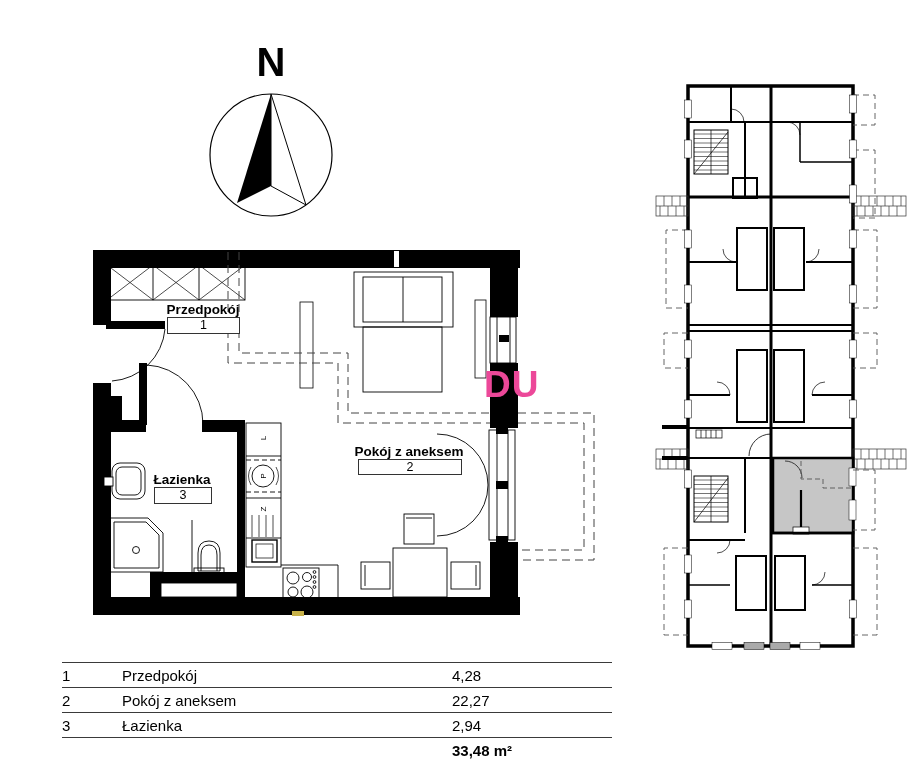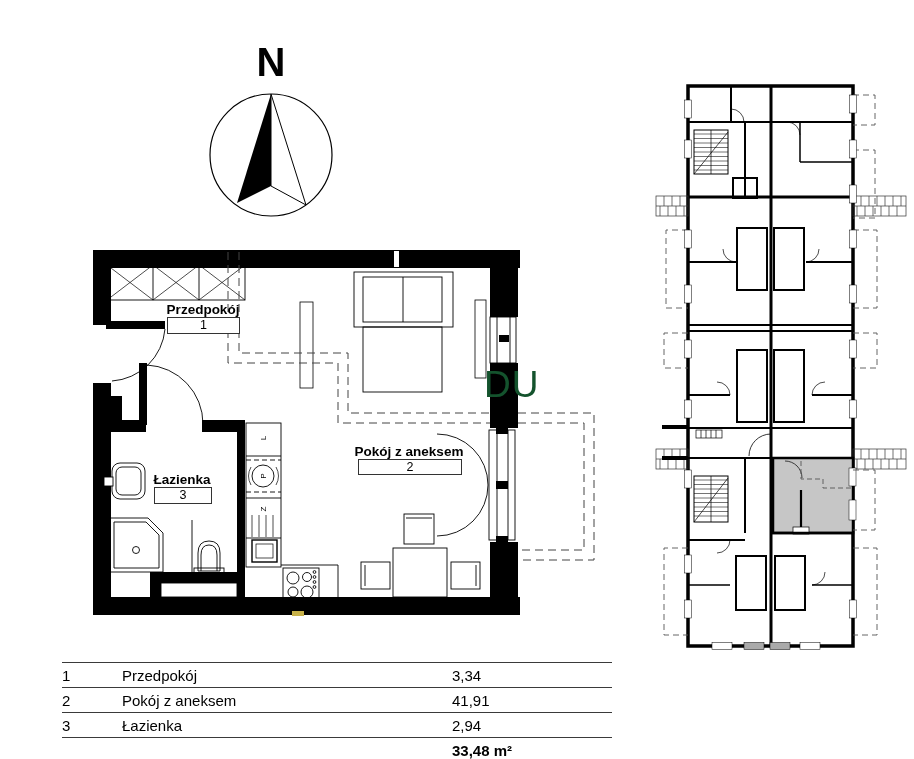--- a/index.html
+++ b/index.html
@@ -6,21 +6,21 @@
   #page{position:relative;width:914px;height:759px;background:#fff;overflow:hidden;
         font-family:"Liberation Sans", sans-serif;color:#000;}
   svg{position:absolute;left:0;top:0;}
   .abs{position:absolute;}
   .north-letter{font-size:40px;font-weight:bold;transform:translateX(-50%);}
   .room-name{font-size:13.5px;font-weight:bold;transform:translateX(-50%);white-space:nowrap;}
   .room-numbox{border:1px solid #333;background:#fff;text-align:center;
                font-size:12.5px;line-height:15px;}
   .fixture-letter{font-size:8px;display:flex;align-items:center;justify-content:center;
                   width:16px;height:16px;transform:rotate(-90deg);}
-  .watermark{font-size:37px;font-weight:normal;color:#14532d;letter-spacing:1px;z-index:5;}
+  .watermark{font-size:37px;font-weight:bold;color:#ec4899;letter-spacing:1px;z-index:5;}
   table.areas{position:absolute;left:62px;top:662px;width:550px;border-collapse:collapse;
               font-size:15px;}
   table.areas tr{border-top:1.5px solid #3a3a3a;}
   table.areas td{padding:3px 0 3px 0;height:18px;}
   td.c-no{width:60px;padding-left:4px;}
   td.c-name{width:330px;}
   td.c-area{width:160px;}
   tr.total td{font-weight:bold;}
 </style>
 </head>
@@ -308,26 +308,26 @@
   <div class="abs fixture-letter" style="left:255px;top:468px;">P</div>
   <div class="abs fixture-letter" style="left:255px;top:501px;">Z</div>
 
   <div class="abs watermark" style="left:484px;top:364px;">DU</div>
 
   <table class="areas">
     <tbody>
         <tr>
       <td class="c-no">1</td>
       <td class="c-name">Przedpokój</td>
-      <td class="c-area">3,34</td>
+      <td class="c-area">4,28</td>
     </tr>
     <tr>
       <td class="c-no">2</td>
       <td class="c-name">Pokój z aneksem</td>
-      <td class="c-area">41,91</td>
+      <td class="c-area">22,27</td>
     </tr>
     <tr>
       <td class="c-no">3</td>
       <td class="c-name">Łazienka</td>
       <td class="c-area">2,94</td>
     </tr>
     <tr class="total">
       <td class="c-no"></td>
       <td class="c-name"></td>
       <td class="c-area">33,48 m²</td>

